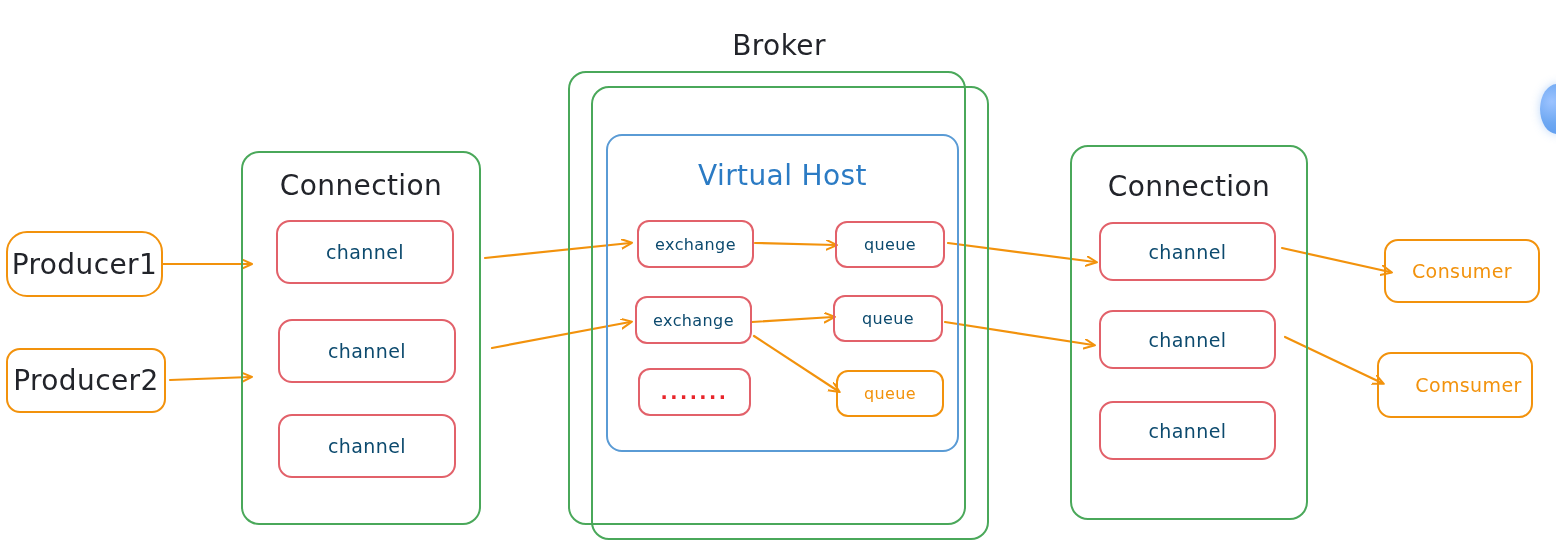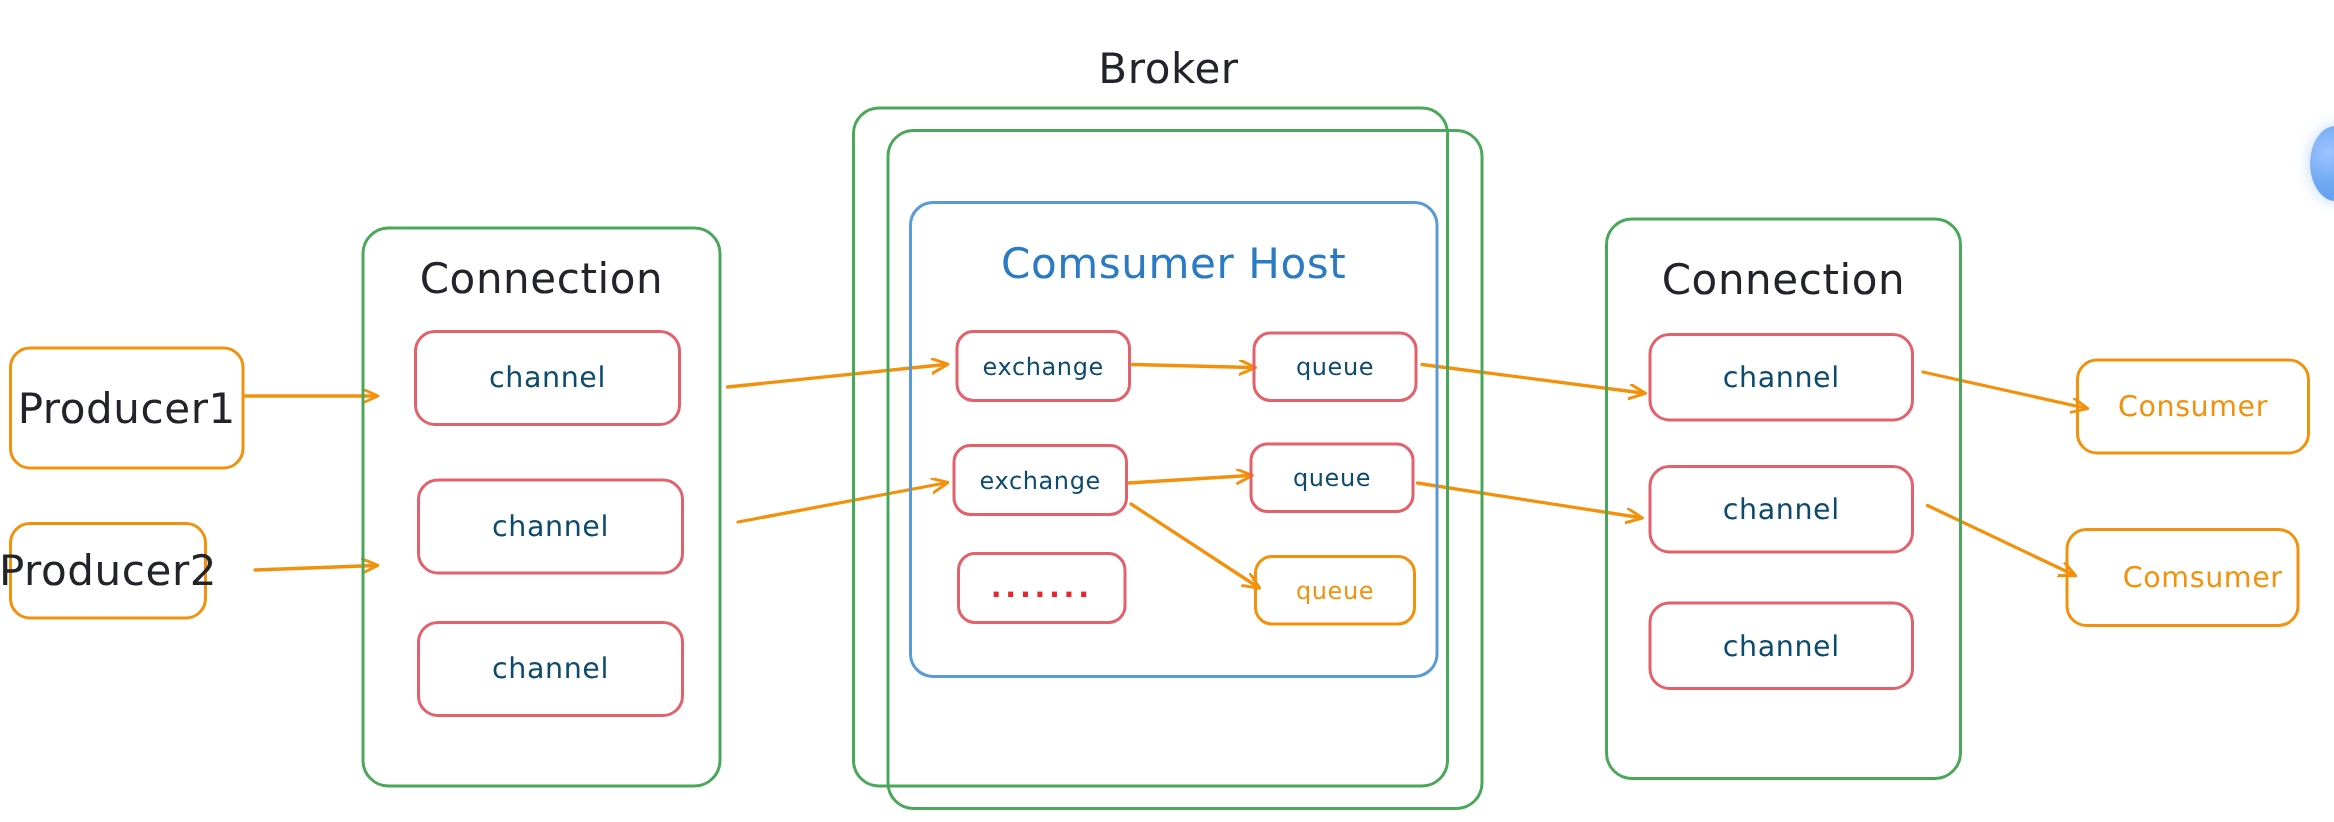--- a/index.html
+++ b/index.html
@@ -65,25 +65,25 @@
       <path d="M948,243 L1095,262"></path>
 
       <path d="M945,322 L1093,345"></path>
 
       <path d="M1282,248 L1390,272"></path>
 
       <path d="M1285,337 L1382,383"></path>
     </g>
   </svg>
 
-  <div class="box org hand big t-black" style="left:6px;top:231px;width:157px;height:82px;">
+  <div class="box org hand big t-black" style="left:6px;top:231px;width:157px;height:66px;border-radius:21px;">
     <span>Producer1</span>
   </div>
 
-  <div class="box org hand big t-black" style="left:6px;top:348px;width:132px;height:65px;">
+  <div class="box org hand big t-black" style="left:6px;top:348px;width:160px;height:65px;">
     <span>Producer2</span>
   </div>
 
   <div class="box grn" style="left:241px;top:151px;width:240px;height:374px;border-radius:18px;display:block;">
   </div>
   <div class="lbl hand big t-black" style="left:241px;top:169px;width:240px;text-align:center;">Connection</div>
 
   <div class="box red hand mid t-red" style="left:276px;top:220px;width:178px;height:64px;">
     <span>channel</span>
   </div>
@@ -93,21 +93,21 @@
   <div class="box red hand mid t-red" style="left:278px;top:414px;width:178px;height:64px;">
     <span>channel</span>
   </div>
 
   <div class="lbl hand big t-black" style="left:568px;top:29px;width:422px;text-align:center;">Broker</div>
 
   <div class="box grn" style="left:568px;top:71px;width:398px;height:454px;border-radius:18px;display:block;"></div>
   <div class="box grn" style="left:591px;top:86px;width:398px;height:454px;border-radius:18px;display:block;"></div>
 
   <div class="box blu" style="left:606px;top:134px;width:353px;height:318px;border-radius:16px;display:block;"></div>
-  <div class="lbl hand big t-blu" style="left:606px;top:159px;width:353px;text-align:center;">Comsumer Host</div>
+  <div class="lbl hand big t-blu" style="left:606px;top:159px;width:353px;text-align:center;">Virtual Host</div>
 
   <div class="box red hand sm t-red" style="left:637px;top:220px;width:117px;height:48px;border-radius:12px;">
     <span>exchange</span>
   </div>
   <div class="box red hand sm t-red" style="left:635px;top:296px;width:117px;height:48px;border-radius:12px;">
     <span>exchange</span>
   </div>
   <div class="box red" style="left:638px;top:368px;width:113px;height:48px;border-radius:12px;">
     <span class="dots hand">.......</span>
   </div>

